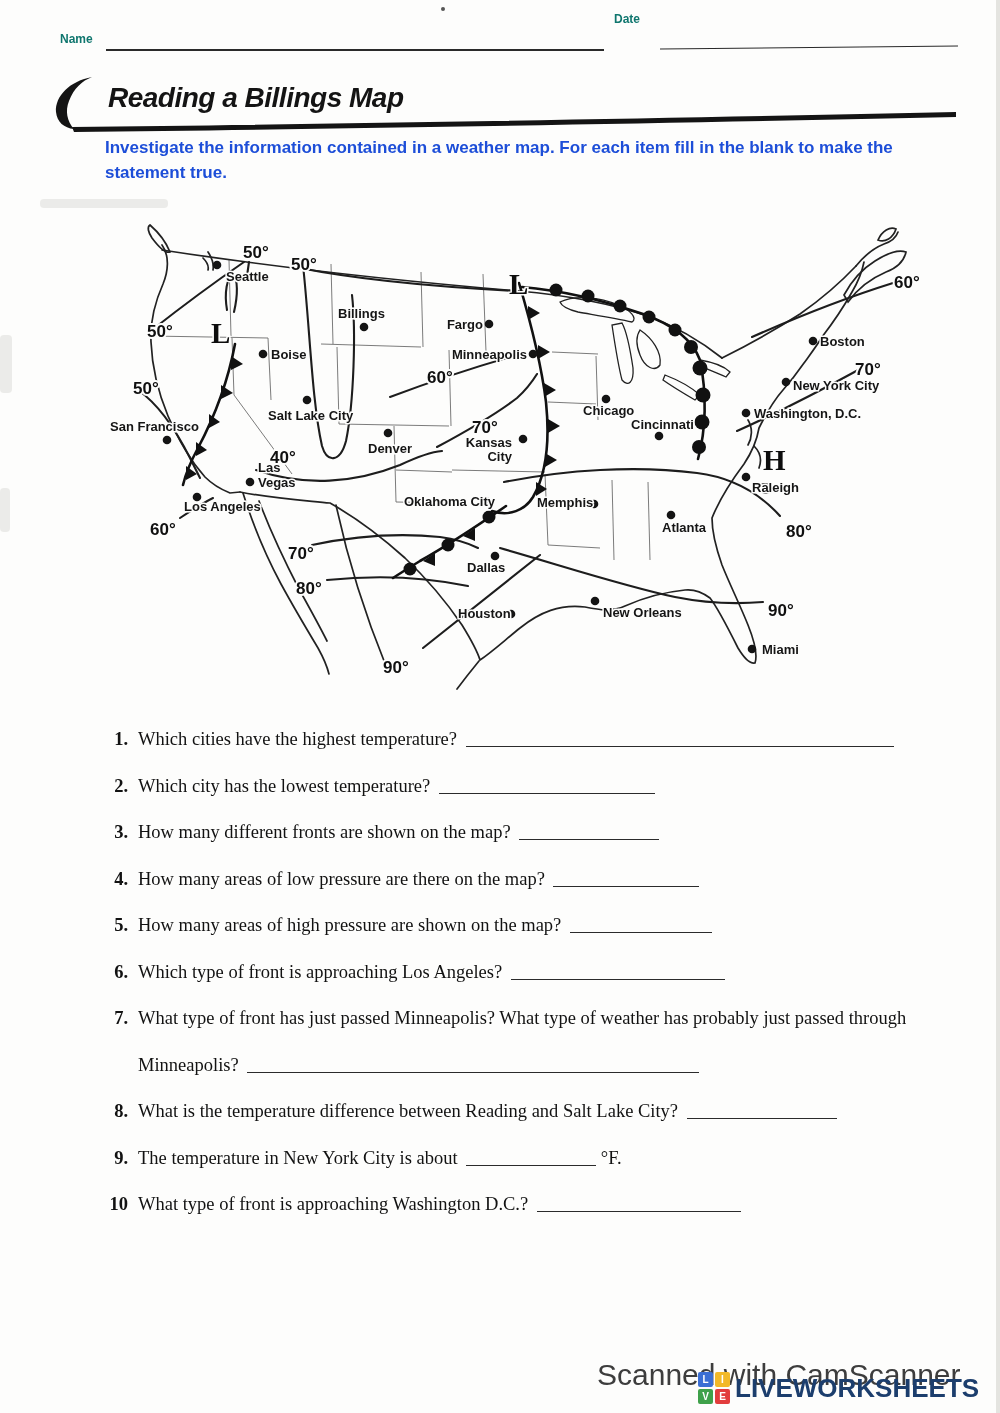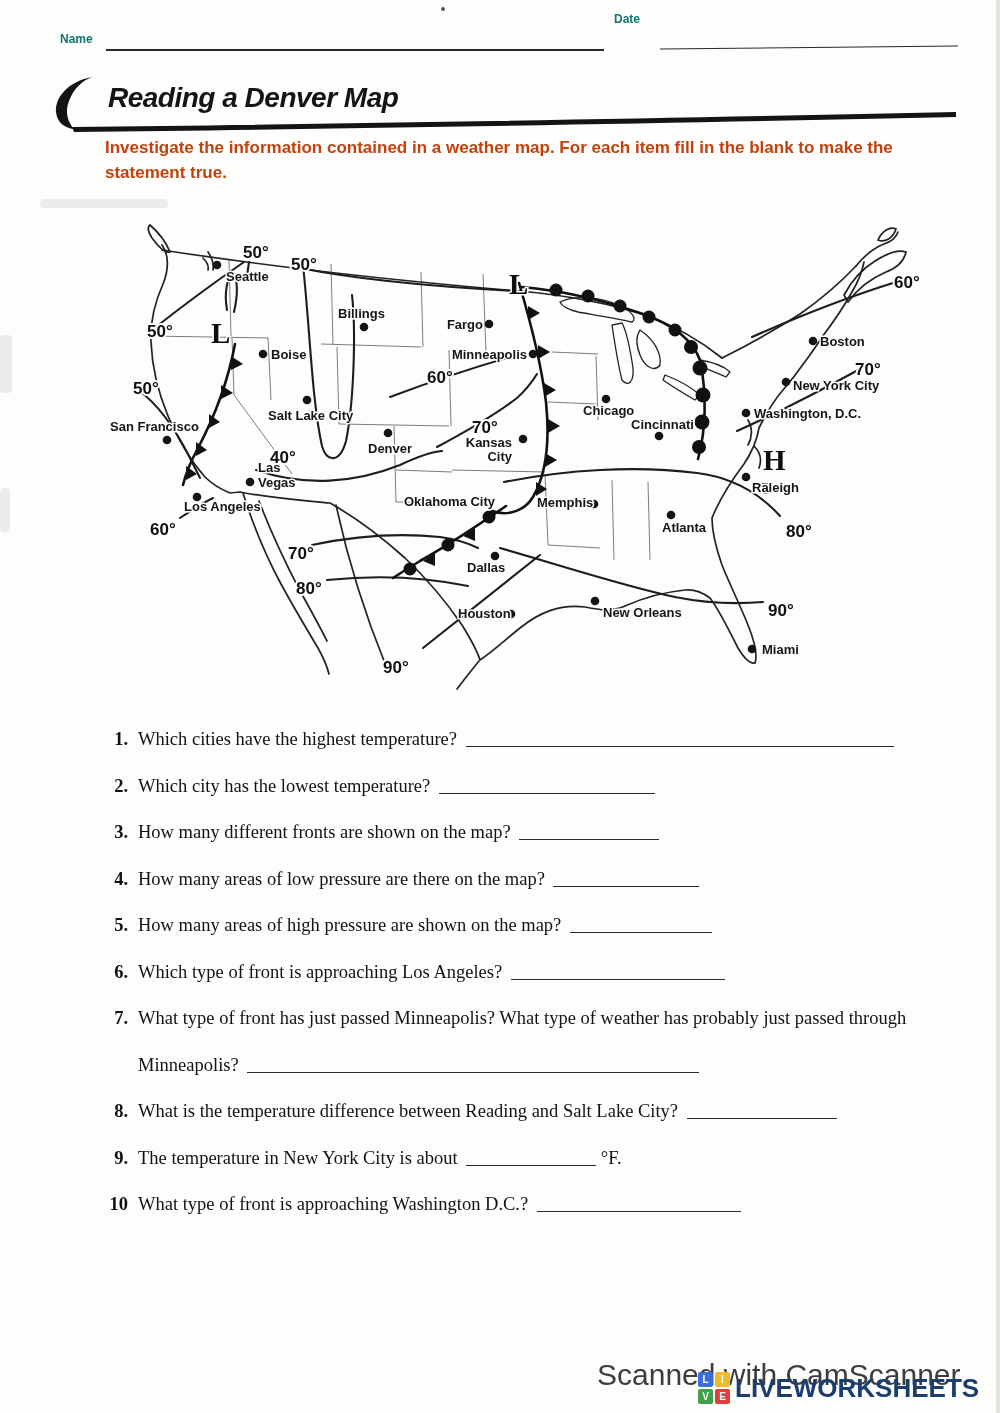--- a/index.html
+++ b/index.html
@@ -4,21 +4,21 @@
 <style>
   html,body{margin:0;padding:0;background:#e8e8e6;}
   .page{position:relative;width:1000px;height:1413px;background:#fdfdfc;margin:0 auto;overflow:hidden;
         font-family:"Liberation Sans",sans-serif;color:#1a1a1a;}
   .abs{position:absolute;}
   
   .fieldlbl{font-weight:bold;font-size:12px;color:#0f766e;}
   .wline{border-bottom:2px solid #2a2a2a;height:1px;}
   
   .title{font-size:28px;font-weight:bold;font-style:italic;letter-spacing:-0.5px;color:#141414;}
-  .instr{font-size:17px;font-weight:bold;line-height:1.45;color:#c2410c;width:790px;}
+  .instr{font-size:17px;font-weight:bold;line-height:1.45;color:#1d4ed8;width:790px;}
   
   .questions{position:absolute;left:60px;top:716px;width:900px;}
   .q{position:relative;padding-left:78px;font-family:"Liberation Serif",serif;
      font-size:18.5px;line-height:46.5px;color:#121212;}
   .qnum{position:absolute;left:0;top:0;width:68px;text-align:right;font-weight:bold;}
   .qblank{display:inline-block;height:15px;border-bottom:1.6px solid #2b2b2b;transform:translateY(2px);margin-left:4px;}
   
   svg{position:absolute;left:0;top:0;pointer-events:none;}
   .coast{fill:none;stroke:#222;stroke-width:1.7;stroke-linecap:round;}
   .thin{fill:none;stroke:#3c3c3c;stroke-width:0.9;opacity:.75;}
@@ -52,21 +52,21 @@
 
   <div class="abs fieldlbl" style="left:60px;top:32px;">Name</div>
   <div class="abs wline" style="left:106px;top:48px;width:498px;"></div>
   <div class="abs fieldlbl" style="left:614px;top:12px;">Date</div>
   <div class="abs wline" style="left:660px;top:46px;width:298px;transform:rotate(-0.6deg);border-bottom-width:1.6px;"></div>
 
   <svg class="abs" style="left:48px;top:74px;" width="915" height="58" viewBox="0 0 915 58">
     <path d="M44,3 C22,7 7,22 8,38 C9,48 16,54 26,55 C19,47 17,37 21,27 C26,14 34,7 44,3 Z" fill="#141414"></path>
     <path d="M24,53 C300,50 640,44 908,38 L908,43 C640,49 300,55 26,58 Z" fill="#141414"></path>
   </svg>
-  <div class="abs title" style="left:108px;top:82px;">Reading a Denver Map</div>
+  <div class="abs title" style="left:108px;top:82px;">Reading a Billings Map</div>
 
   <div class="abs instr" style="left:105px;top:136px;">Investigate the information contained in a weather map. For each item fill in the blank to make the statement true.</div>
 
   <svg id="mapsvg" width="1000" height="713" viewBox="0 0 1000 713">
 
     <g class="coast">
       <path d="M162,245 C170,256 168,272 163,284 C155,302 150,322 151,342 C152,366 158,392 168,416 C177,437 190,460 205,477 C212,484 220,489 230,493 L240,492"></path>
       <path d="M240,492 C270,498 300,500 330,503 C360,520 385,540 405,558 C425,577 445,600 462,625 C470,638 477,650 480,660 C492,652 505,640 520,628 C540,612 560,604 585,607 C600,610 612,612 625,606 C645,597 665,592 685,590 C695,589 702,592 710,598 C718,608 728,628 738,648 C744,658 750,664 755,663 C758,654 754,640 748,625 C740,605 730,585 722,565 C716,548 712,532 712,518 C720,498 732,480 744,464 C752,452 757,440 759,428 C766,414 774,400 783,390 C790,382 797,373 804,363 C812,352 818,344 822,337 C832,324 843,308 852,292 C858,282 862,272 864,262"></path>
       <path d="M162,250 C280,268 400,281 518,291 C565,295 610,303 650,317 C680,328 703,343 722,358"></path>
       <path d="M722,358 C748,345 775,330 800,314 C820,300 840,283 856,266"></path>

